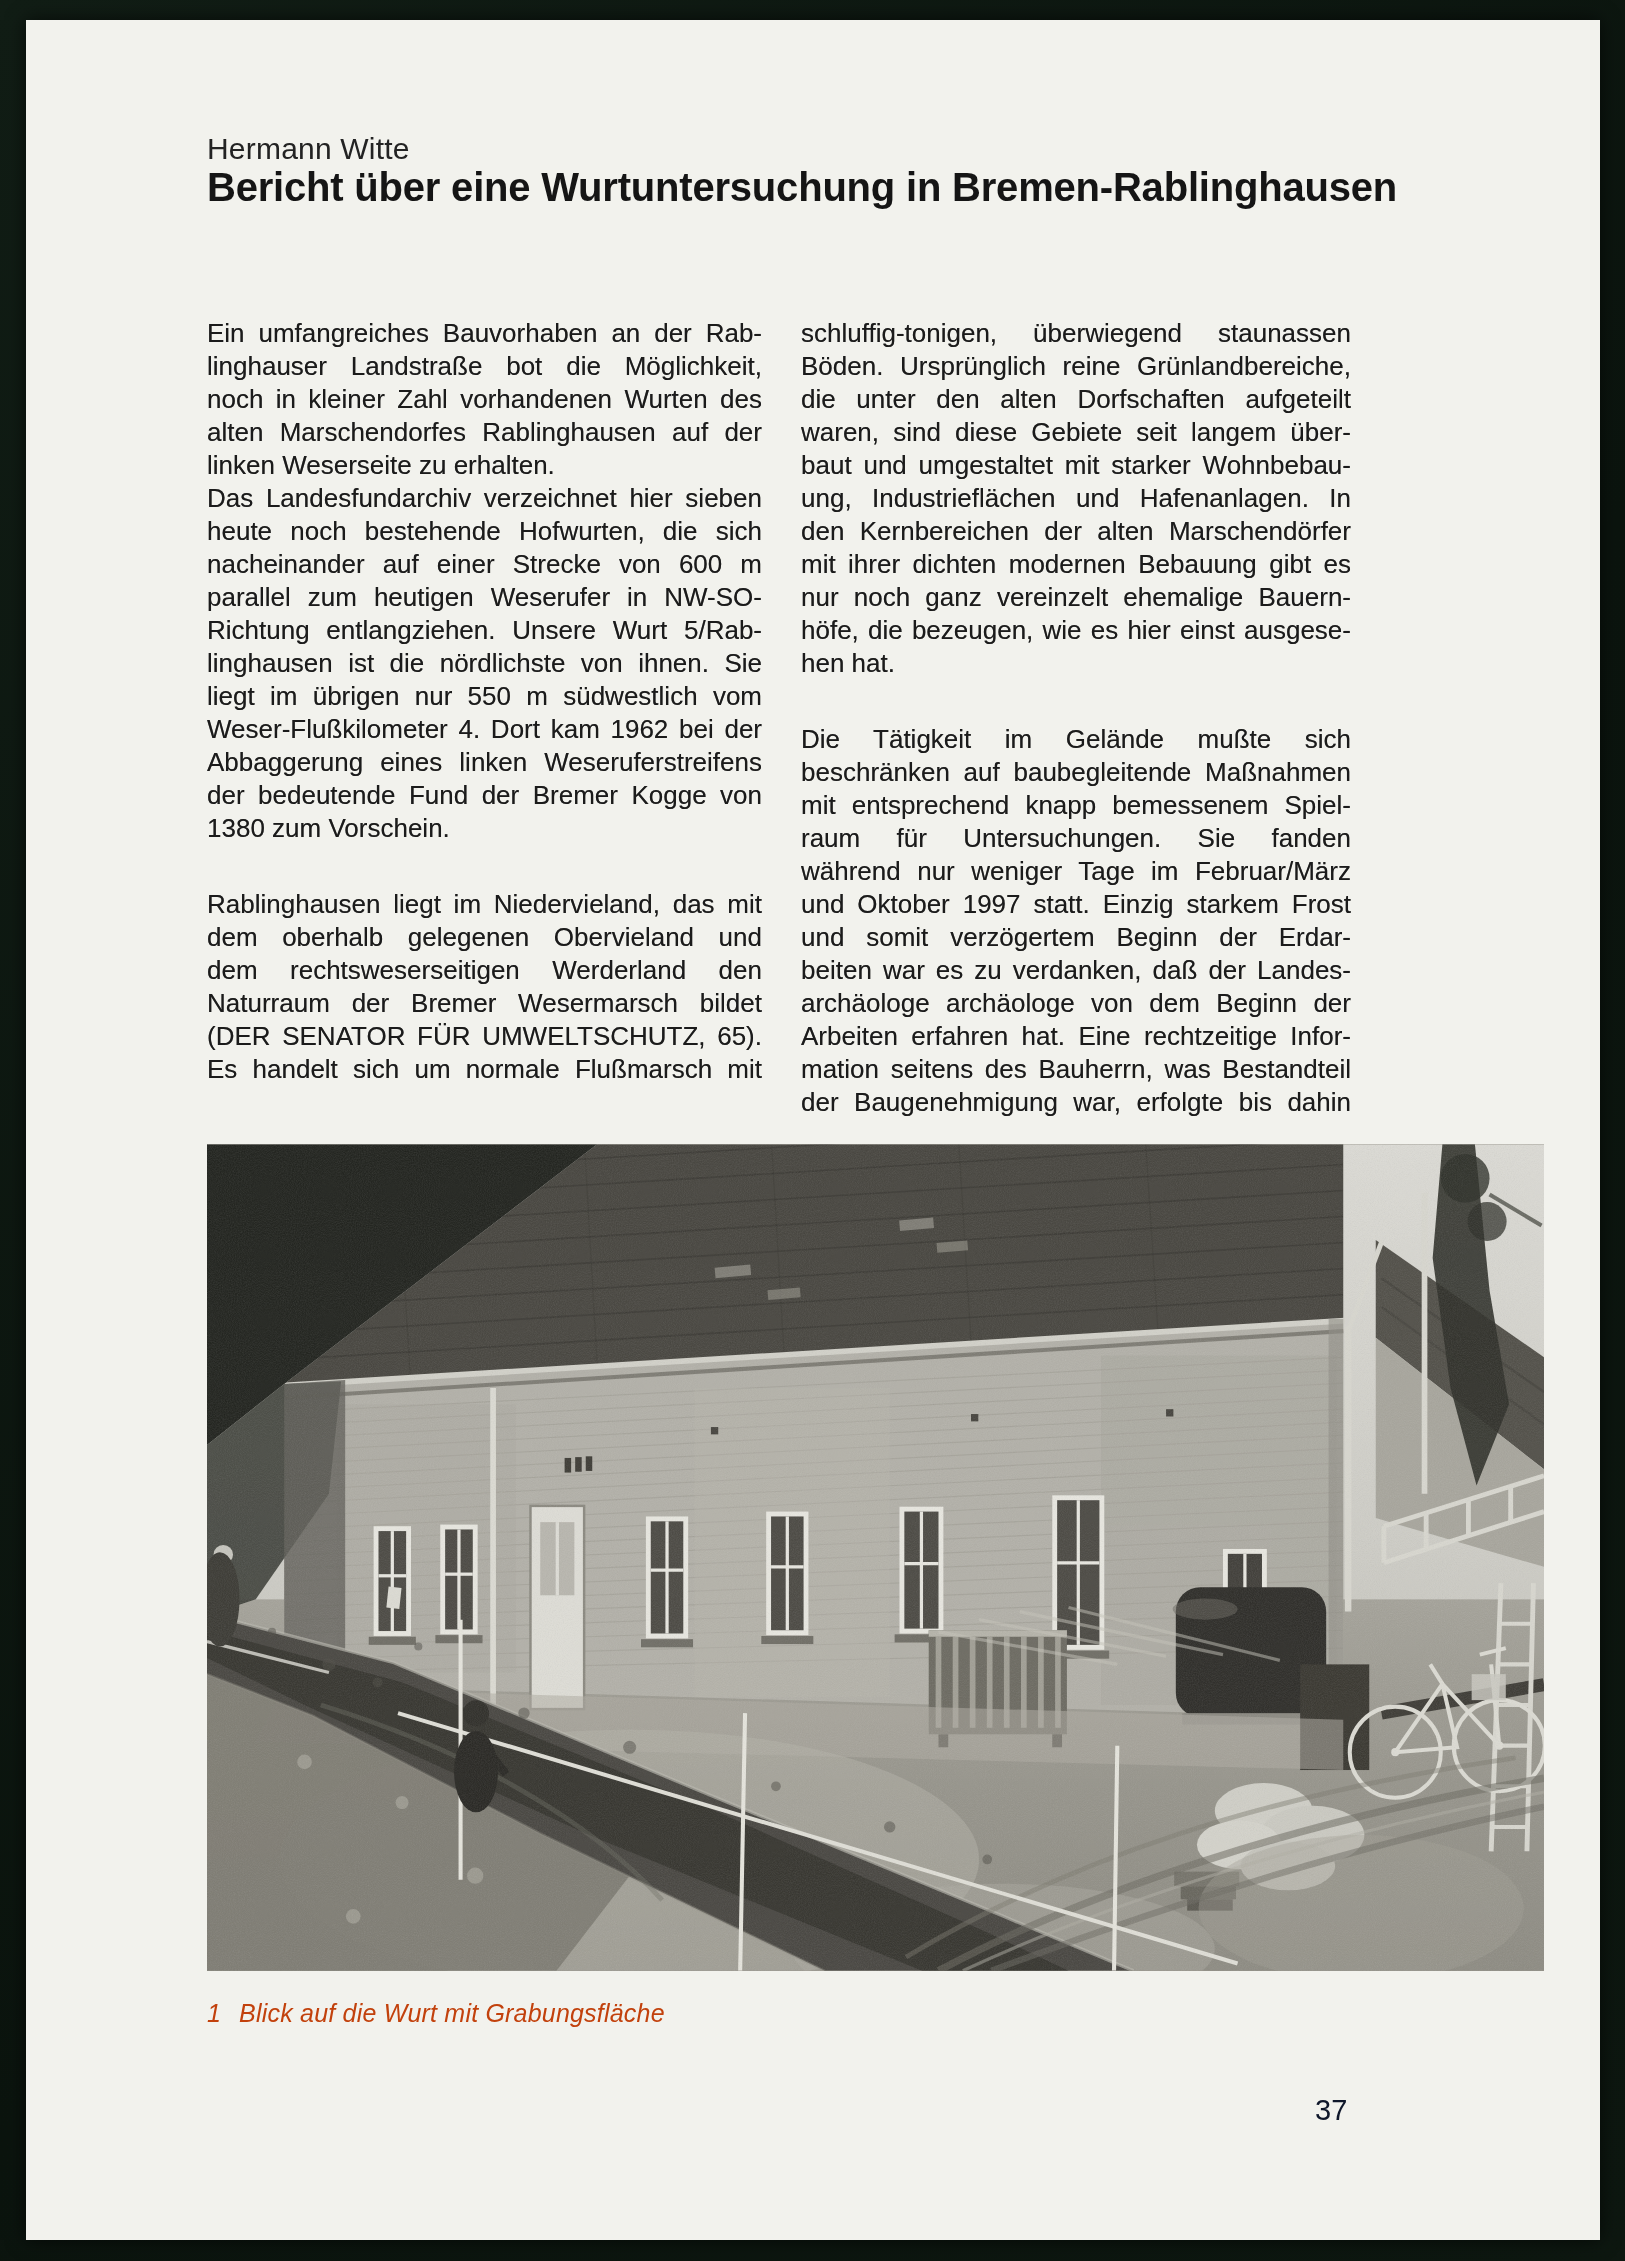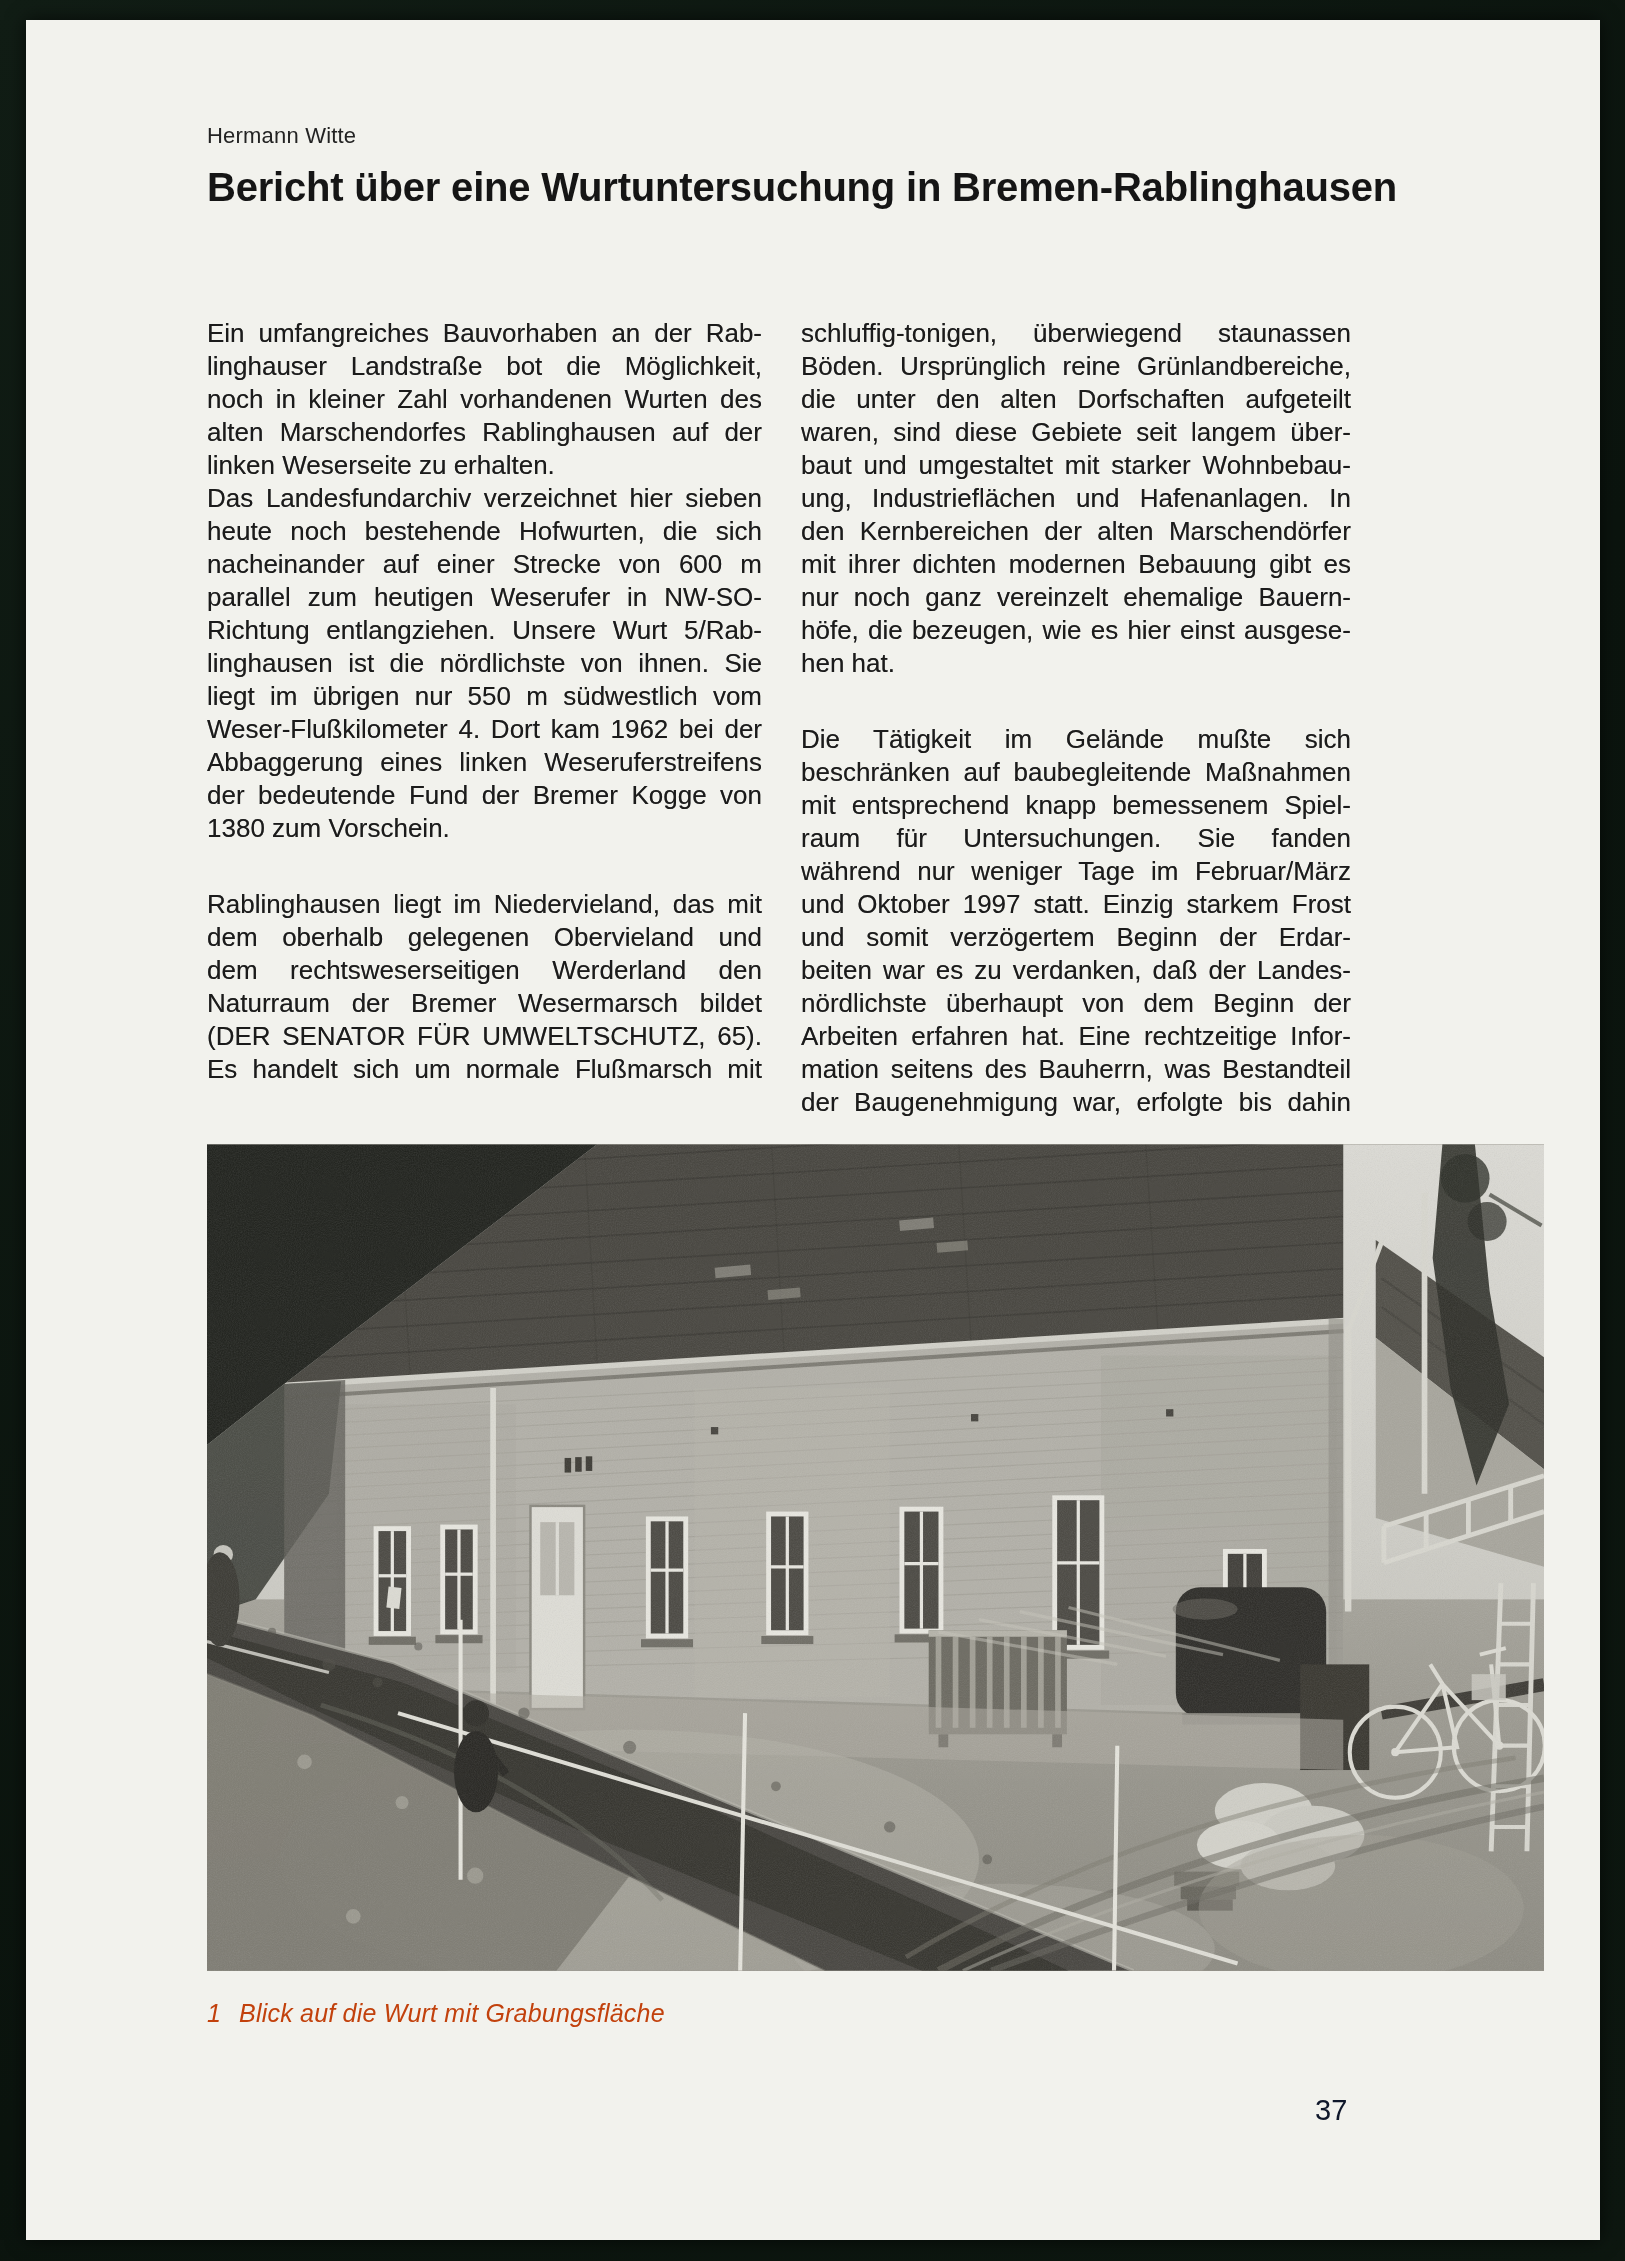--- a/index.html
+++ b/index.html
@@ -7,22 +7,22 @@
     width:1626px;height:2261px;position:relative;overflow:hidden;
     background:linear-gradient(135deg,#111d15 0%,#0b140e 55%,#0d1710 100%);
     font-family:"Liberation Sans",sans-serif;
   }
   .page{
     position:absolute;left:26px;top:20.3px;width:1574px;height:2220px;
     background:#f2f2ed;
     box-shadow:0 0 18px rgba(0,0,0,.65);
   }
   .author{
-    position:absolute;left:181px;top:103px;
-    font-size:22px;color:#232323;letter-spacing:0.2px;
+    position:absolute;left:181px;top:112px;
+    font-size:30px;color:#232323;letter-spacing:0.2px;
   }
   .title{
     position:absolute;left:181px;top:145px;margin:0;
     font-size:40px;font-weight:bold;color:#151515;letter-spacing:-0.2px;
   }
   .col{position:absolute;top:297px;font-size:26px;line-height:33px;color:#1b1b1b;
        text-shadow:0 0 0.5px rgba(25,25,25,.55);}
   .col-left{left:181px;width:555px;}
   .col-right{left:775px;width:550px;}
   .para{margin:0;}
@@ -95,21 +95,21 @@
       </div>
       <div class="para gap-before">
         <div class="tline">Die Tätigkeit im Gelände mußte sich</div>
         <div class="tline">beschränken auf baubegleitende Maßnahmen</div>
         <div class="tline">mit entsprechend knapp bemessenem Spiel-</div>
         <div class="tline">raum für Untersuchungen. Sie fanden</div>
         <div class="tline">während nur weniger Tage im Februar/März</div>
         <div class="tline">und Oktober 1997 statt. Einzig starkem Frost</div>
         <div class="tline">und somit verzögertem Beginn der Erdar-</div>
         <div class="tline">beiten war es zu verdanken, daß der Landes-</div>
-        <div class="tline">nördlichste überhaupt von dem Beginn der</div>
+        <div class="tline">archäologe archäologe von dem Beginn der</div>
         <div class="tline">Arbeiten erfahren hat. Eine rechtzeitige Infor-</div>
         <div class="tline">mation seitens des Bauherrn, was Bestandteil</div>
         <div class="tline">der Baugenehmigung war, erfolgte bis dahin</div>
       </div>
     </div>
 
   <figure class="figure">
     <svg viewBox="0 0 1645 1017" width="1337" height="827" role="img">
       <defs>
         <linearGradient id="gSky" x1="0" y1="0" x2="0" y2="1">

